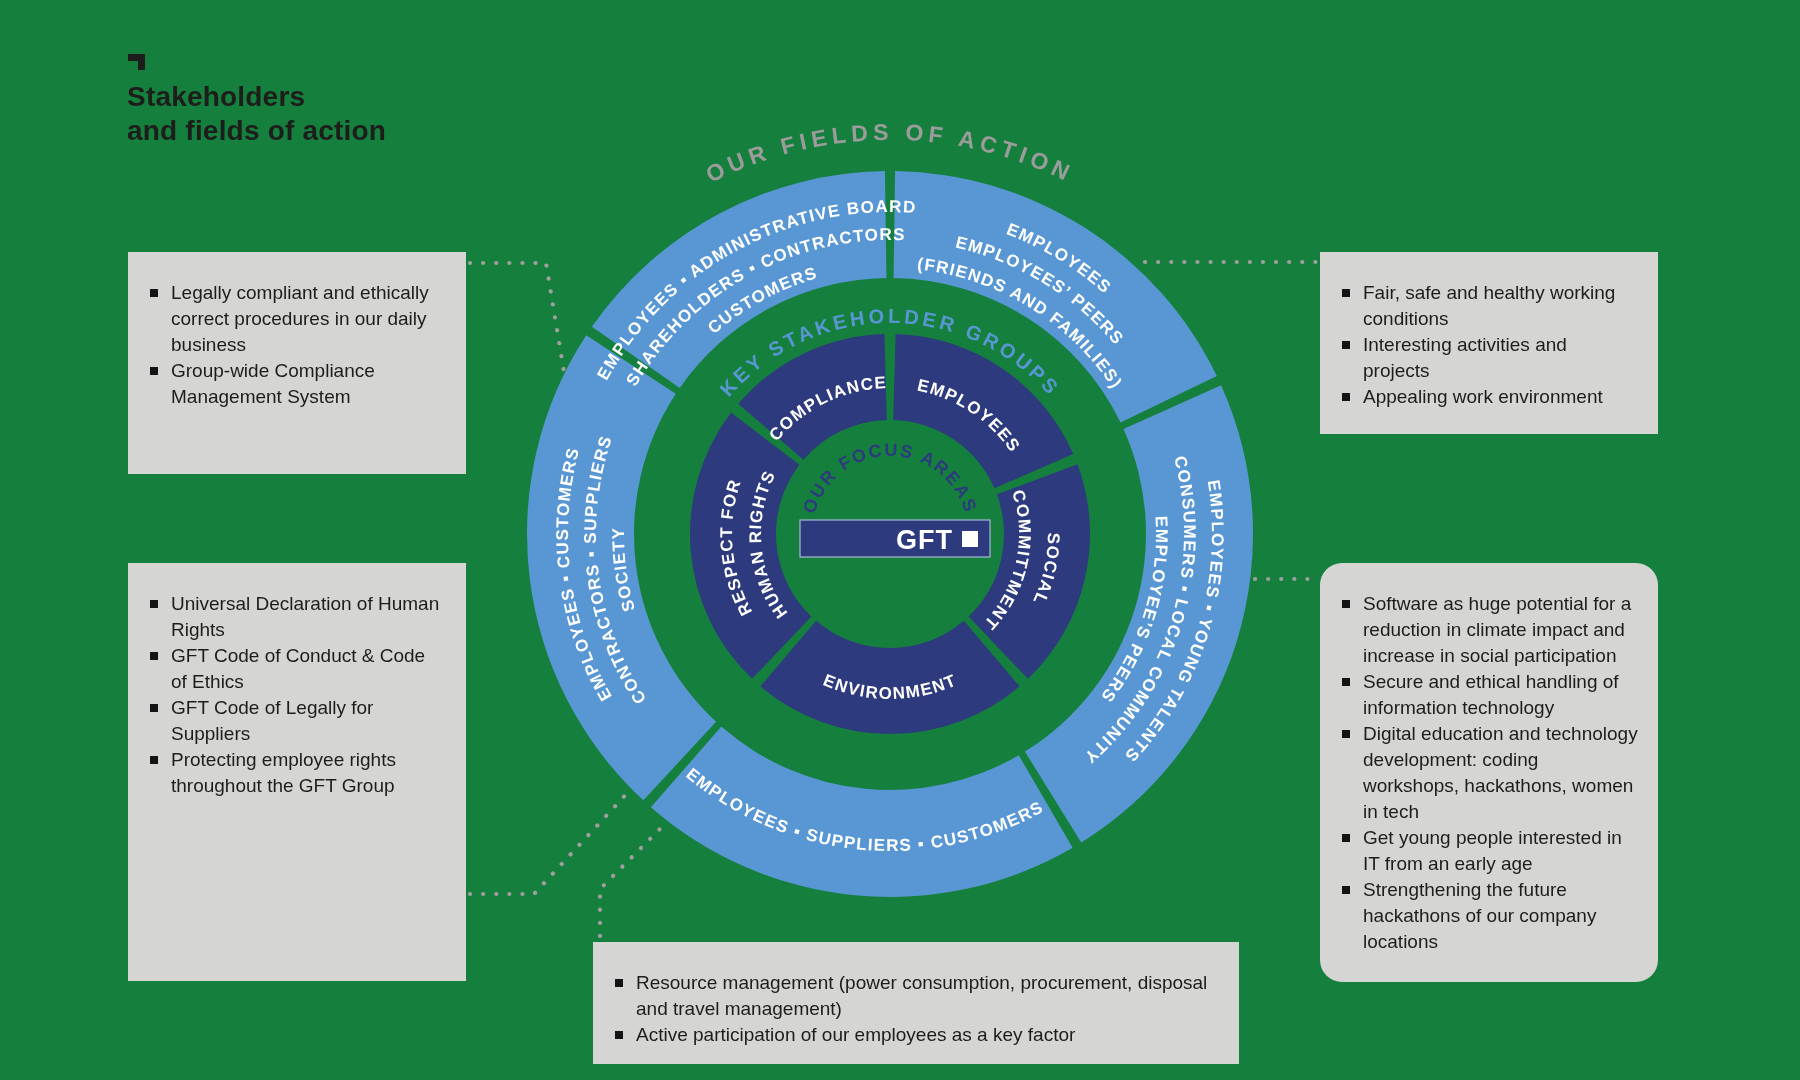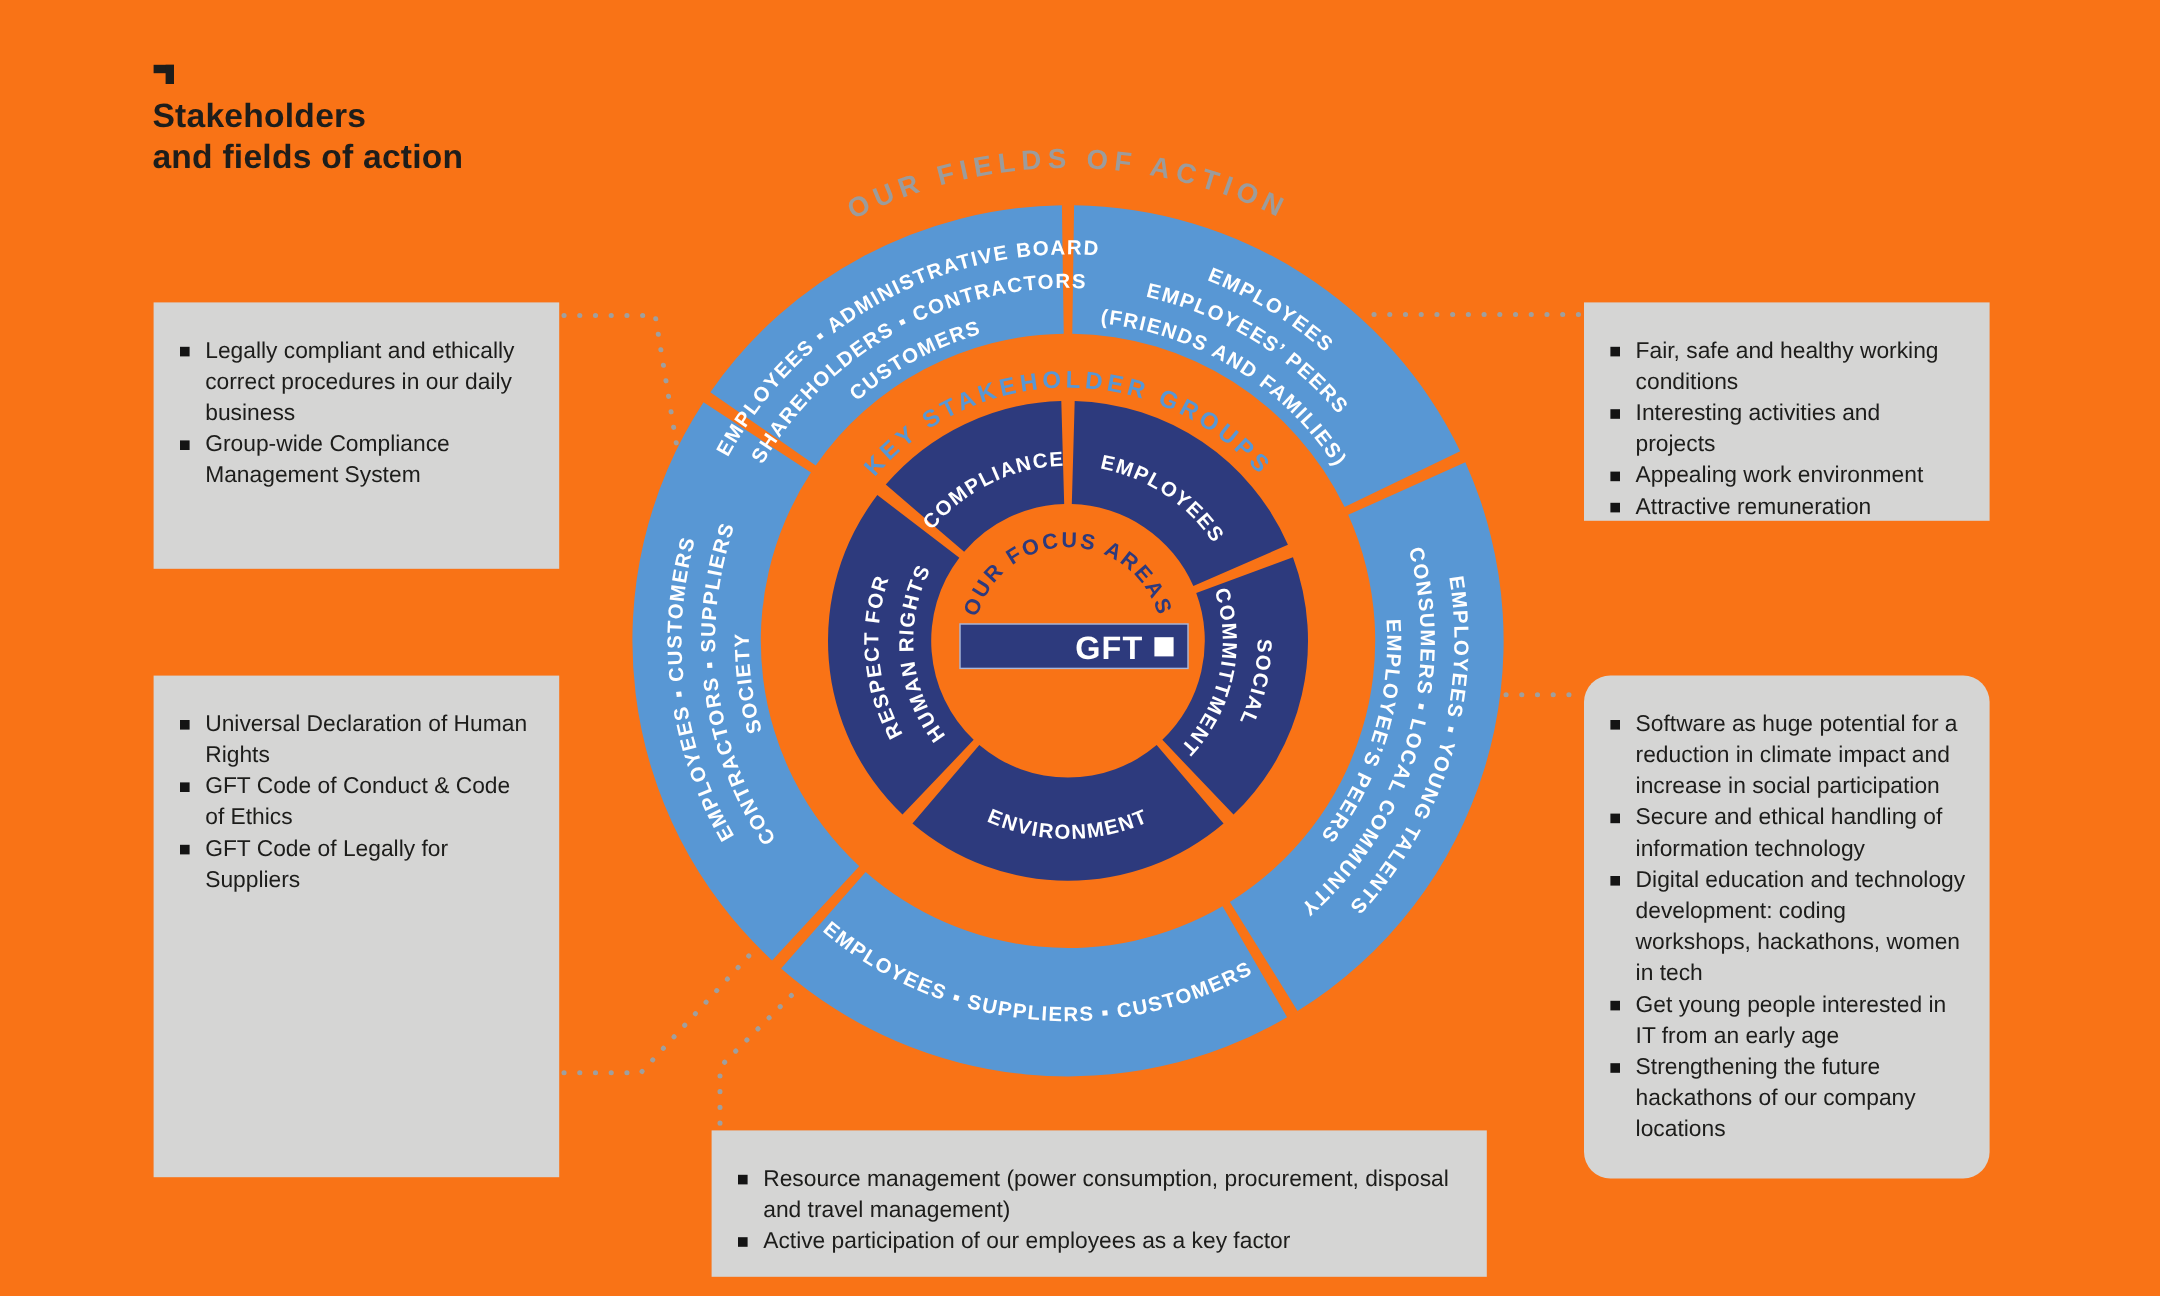--- a/index.html
+++ b/index.html
@@ -1,16 +1,16 @@
 <!DOCTYPE html>
 <html><head>
 <meta charset="utf-8">
 <style>
   html,body{margin:0;padding:0;background:#efefee;}
-  .canvas{position:relative;width:1800px;height:1080px;background:#f97316;
+  .canvas{position:relative;width:1800px;height:1080px;background:#15803d;
           font-family:"Liberation Sans",sans-serif;overflow:hidden;}
 
   
   .title-block{position:absolute;left:127px;top:54px;color:#1d1d1b;}
   .corner-mark{display:block;width:10px;height:9px;border-top:7px solid #1d1d1b;
                border-right:7px solid #1d1d1b;margin:0 0 10px 1px;}
   .title-line{font-size:28px;font-weight:bold;line-height:34px;letter-spacing:.2px;}
 
   
   .note-box{position:absolute;background:#d5d5d4;color:#1d1d1b;}
@@ -142,28 +142,28 @@
     <ul>
         <li>Legally compliant and ethically correct procedures in our daily business</li>
         <li>Group-wide Compliance Management System</li>
       </ul>
   </aside>
   <aside class="note-box box-ml">
     <ul>
         <li>Universal Declaration of Human Rights</li>
         <li>GFT Code of Conduct &amp; Code of Ethics</li>
         <li>GFT Code of Legally for Suppliers</li>
+        <li>Protecting employee rights throughout the GFT Group</li>
       </ul>
   </aside>
   <aside class="note-box box-tr">
     <ul>
         <li>Fair, safe and healthy working conditions</li>
         <li>Interesting activities and projects</li>
         <li>Appealing work environment</li>
-        <li>Attractive remuneration</li>
       </ul>
   </aside>
   <aside class="note-box box-mr">
     <ul>
         <li>Software as huge potential for a reduction in climate impact and increase in social participation</li>
         <li>Secure and ethical handling of information technology</li>
         <li>Digital education and technology development: coding workshops, hackathons, women in tech</li>
         <li>Get young people interested in IT from an early age</li>
         <li>Strengthening the future hackathons of our company locations</li>
       </ul>

